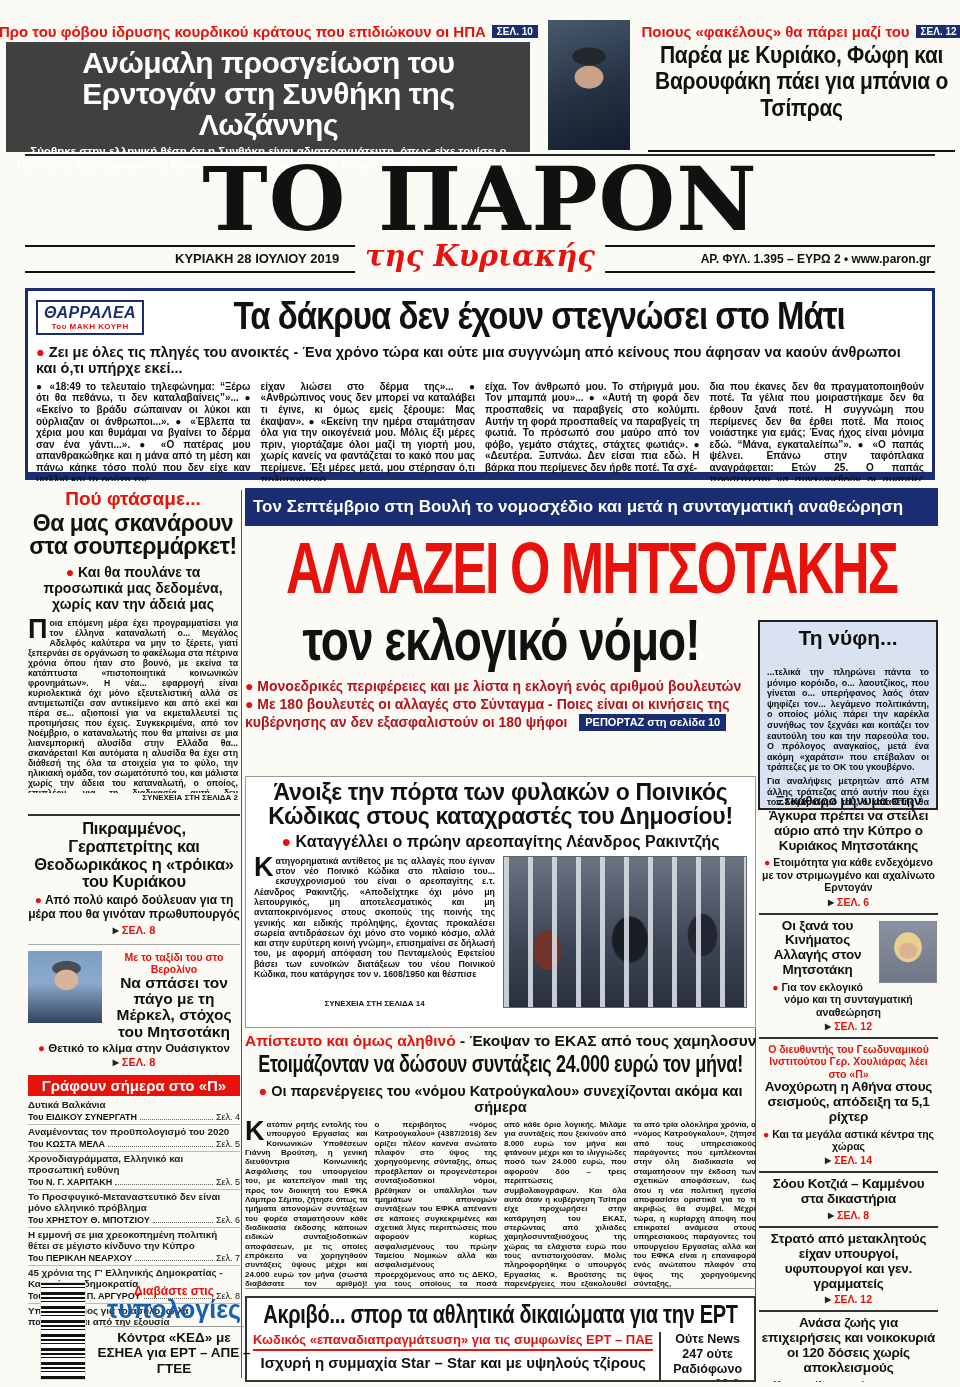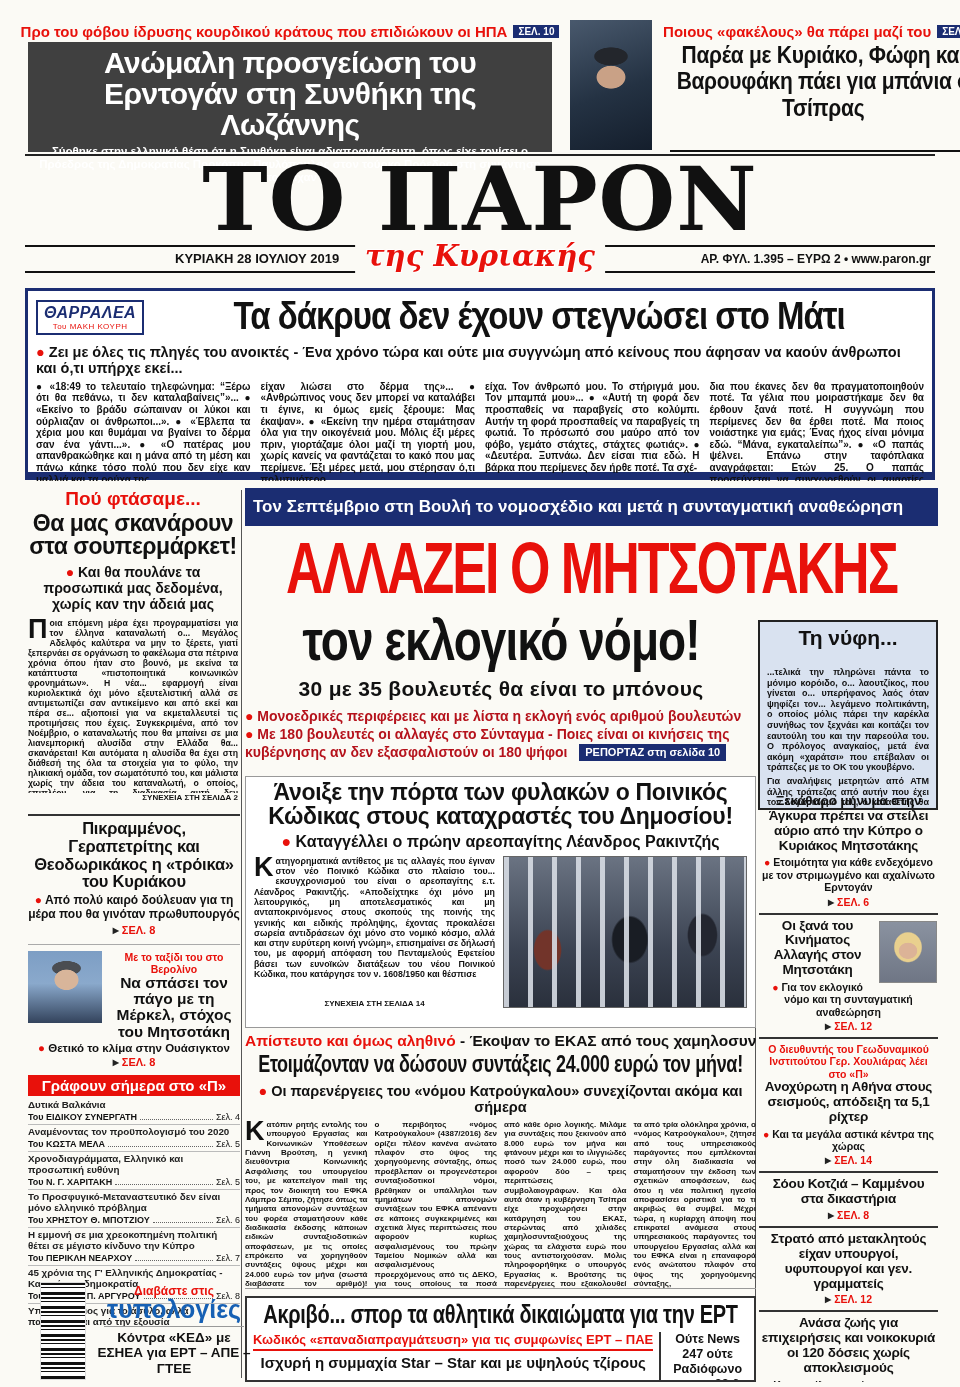--- a/index.html
+++ b/index.html
@@ -1,20 +1,20 @@
 <!DOCTYPE html>
 <html lang="el"><head>
 <meta charset="utf-8">
 <style>
   html,body{margin:0;padding:0;background:#d8d6d0;}
   .page{position:relative;width:960px;height:1387px;background:#fbfaf5;margin:0 auto;
         font-family:"Liberation Sans",sans-serif;color:#111;overflow:hidden;}
 
   
-  .top-strip{position:absolute;left:28px;top:20px;width:905px;height:132px;display:flex;gap:18px;}
+  .top-strip{position:absolute;left:28px;top:20px;width:905px;height:132px;display:flex;gap:18px;justify-content:center;}
   .tl{width:524px;}
   .kicker-row{display:flex;align-items:center;justify-content:center;gap:6px;height:22px;}
   .kicker{font-weight:bold;font-size:15px;color:#e8110b;white-space:nowrap;}
   .page-badge{background:#1b2d72;color:#fff;font-size:10px;font-weight:bold;padding:1px 5px;flex:0 0 auto;}
   .bluebox{background:#404040;color:#fff;text-align:center;padding:5px 6px 4px;height:101px;}
   .bb-head{font-size:30px;font-weight:bold;line-height:1.04;letter-spacing:-0.5px;}
   .bb-sub{font-size:11.5px;font-weight:bold;margin-top:4px;line-height:1.15;}
   .photo{flex:0 0 auto;}
   .photo-tsipras{width:82px;height:130px;
     background:
@@ -38,21 +38,21 @@
              color:#e8110b;background:#fbfaf5;padding:0 10px;white-space:nowrap;
              text-shadow:1px 1px 0 #fff,-1px -1px 0 #fff;}
   .mh-issue{position:absolute;right:4px;top:5px;font-weight:bold;font-size:12px;}
 
   
   .tharralea{position:absolute;left:25px;top:288px;width:910px;height:192px;box-sizing:border-box;
              border:3px solid #1b2d72;border-bottom-width:8px;background:#fff;padding:3px 8px;}
   .th-top{display:flex;gap:10px;align-items:center;}
   .th-badge{border:2px solid #1b2d72;padding:2px 6px;text-align:center;flex:0 0 auto;background:#fff;}
   .th-badge-title{color:#1b2d72;font-weight:bold;font-style:italic;font-size:16px;letter-spacing:0.5px;}
-  .th-badge-by{color:#e8110b;font-size:8px;font-weight:normal;letter-spacing:0.5px;}
+  .th-badge-by{color:#e8110b;font-size:8px;font-weight:bold;letter-spacing:0.5px;}
   .th-headwrap{flex:1;height:46px;overflow:visible;}
   .th-head{text-align:center;font-size:33px;font-weight:800;letter-spacing:-1px;white-space:nowrap;
            transform:scaleY(1.2);transform-origin:center top;line-height:1.1;}
   .th-deck{font-size:14.5px;font-weight:bold;margin:5px 0 4px;line-height:1.1;}
   .dot::before{content:"● ";color:#e8110b;}
   .th-cols{display:flex;gap:10px;height:100px;overflow:hidden;}
   .th-col{flex:1;font-size:10px;line-height:1.16;text-align:justify;font-weight:bold;}
 
   
   .vrule-left{position:absolute;left:241px;top:490px;width:1px;height:888px;background:#555;}
@@ -256,21 +256,20 @@
 
   <section class="main-story">
     <div class="ms-topbar">Τον Σεπτέμβριο στη Βουλή το νομοσχέδιο και μετά η συνταγματική αναθεώρηση</div>
     <div class="ms-redwrap">
         <div class="ms-red">ΑΛΛΑΖΕΙ Ο ΜΗΤΣΟΤΑΚΗΣ</div>
       </div>
     <div class="ms-lower">
       <div class="ms-blackwrap">
           <div class="ms-black">τον εκλογικό νόμο!</div>
         </div>
-      <div class="ms-sub">30 με 35 βουλευτές θα είναι το μπόνους</div>
       <div class="ms-bullets">
         <div class="ms-bullet">Μονοεδρικές περιφέρειες και με λίστα η εκλογή ενός αριθμού βουλευτών</div>
         <div class="ms-bullet">
           <span>Με 180 βουλευτές οι αλλαγές στο Σύνταγμα - Ποιες είναι οι κινήσεις της κυβέρνησης αν δεν εξασφαλιστούν οι 180 ψήφοι</span>
           <span class="ms-badge">ΡΕΠΟΡΤΑΖ στη σελίδα 10</span>
         </div>
       </div>
     </div>
   </section>
 

